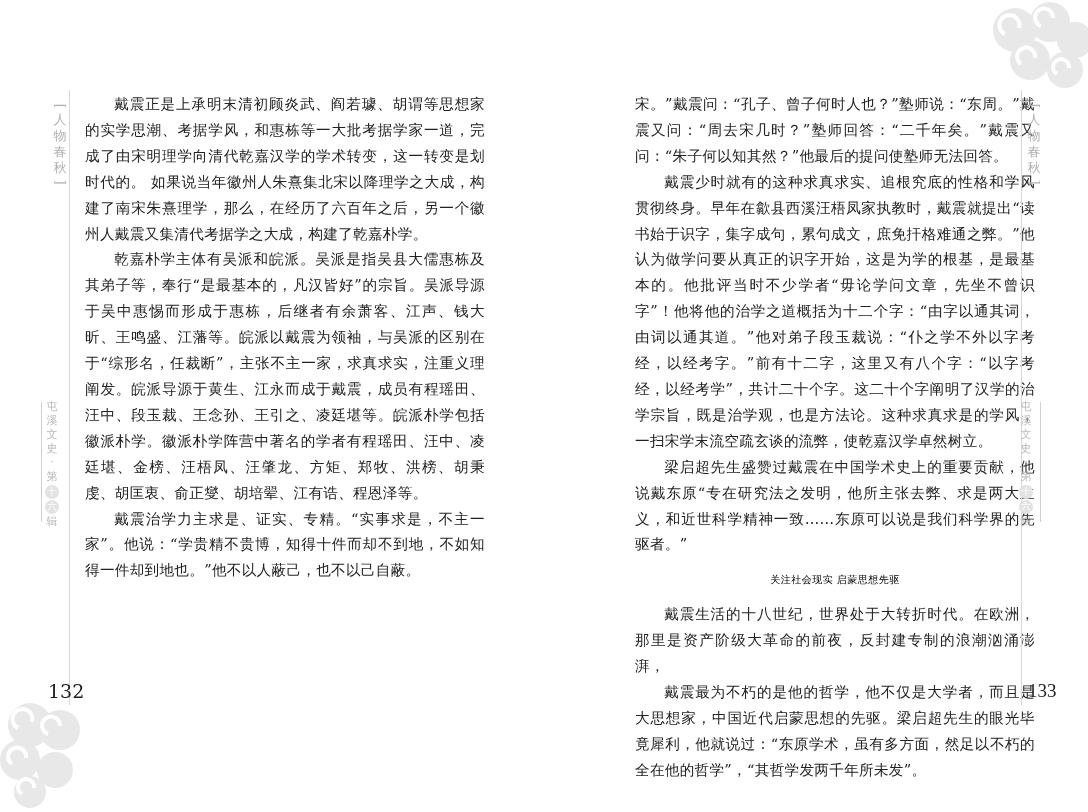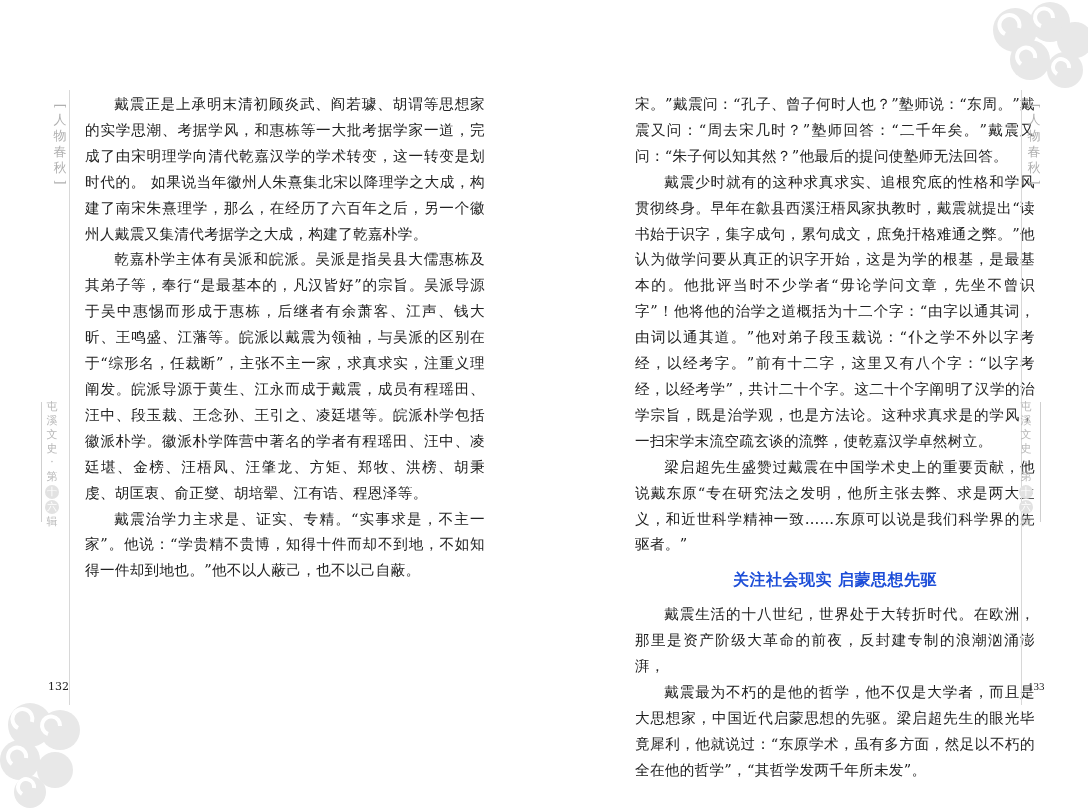--- a/index.html
+++ b/index.html
@@ -12,42 +12,42 @@
   .page-right { left:544px; width:544px; }
 
   .text-block { position:absolute; width:400px; font-size:14.6px; line-height:25.9px;
                 letter-spacing:0.3px; text-align:justify; }
   .page-left .text-block { left:85px; top:91px; }
   .page-right .text-block { left:635px; top:91px; position:absolute; }
   .page-right .text-block { left:91px; }
   .para { margin:0; text-indent:2em; }
   .para.cont { text-indent:0; }
   .heading { margin:8px 0 6px 0; text-align:center; font-family:"DejaVu Sans","Liberation Sans",sans-serif;
-             font-weight:bold; font-size:16px; line-height:30px; letter-spacing:0.5px; color:#1d4ed8; }
+             font-weight:normal; font-size:10px; line-height:30px; letter-spacing:0.5px; color:#000000; }
 
   .margin-rule { position:absolute; width:1px; background:#d8d8d8; }
   .page-left .margin-rule { left:69px; top:90px; height:615px; }
   .page-right .margin-rule { left:477px; top:90px; height:615px; }
 
   .section-tag { position:absolute; width:20px; font-size:13px; color:#b0b0b0; line-height:16px;
                  text-align:center; font-family:"DejaVu Serif","Liberation Serif",serif; }
   .page-left .section-tag { left:50px; top:100px; }
   .page-right .section-tag { left:480px; top:100px; }
   .section-tag .br { display:block; transform:rotate(90deg); font-size:12px; height:12px; line-height:12px; }
 
   .series-tag { position:absolute; width:16px; font-size:11px; color:#b8b8b8; line-height:14px; text-align:center; }
   .page-left .series-tag { left:44px; top:400px; }
   .page-right .series-tag { left:474px; top:400px; }
   .series-tag .num { display:block; width:14px; height:14px; margin:1px auto; border-radius:50%;
                      background:#e2e2e2; color:#fff; font-size:10px; line-height:14px; }
   .series-rule { position:absolute; width:1px; background:#cfcfcf; height:120px; }
   .page-left .series-rule { left:41px; top:402px; }
   .page-right .series-rule { left:496px; top:402px; }
 
-  .page-number { position:absolute; font-size:11px; color:#222; }
+  .page-number { position:absolute; font-size:19px; color:#222; }
   .page-left .page-number { left:48px; top:680px; }
   .page-right .page-number { left:484px; top:680px;font-family:Liberation Serif, serif; }
 
   .cloud { position:absolute; }
   .cloud-bl { left:0; top:700px; }
 </style>
 </head>
 <body>
 
 <div class="spread">

